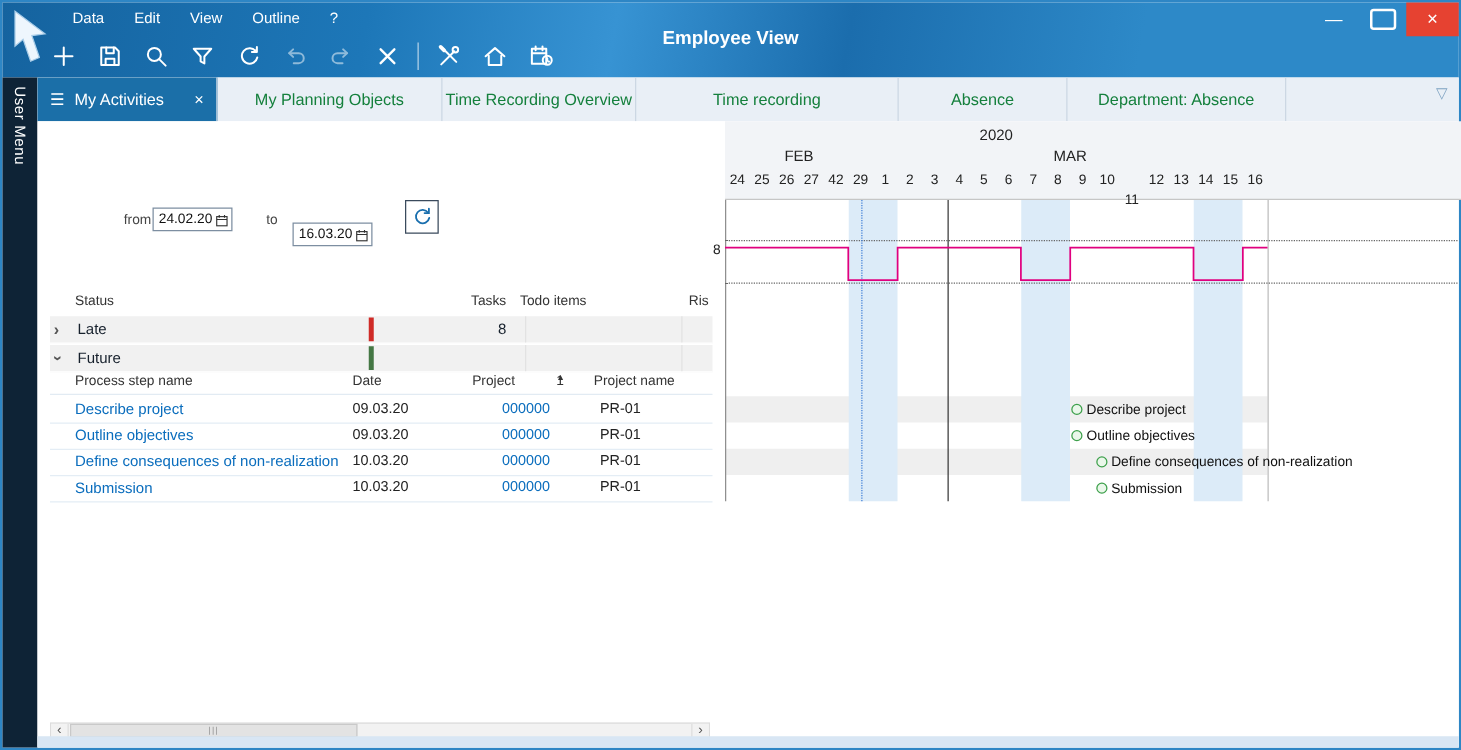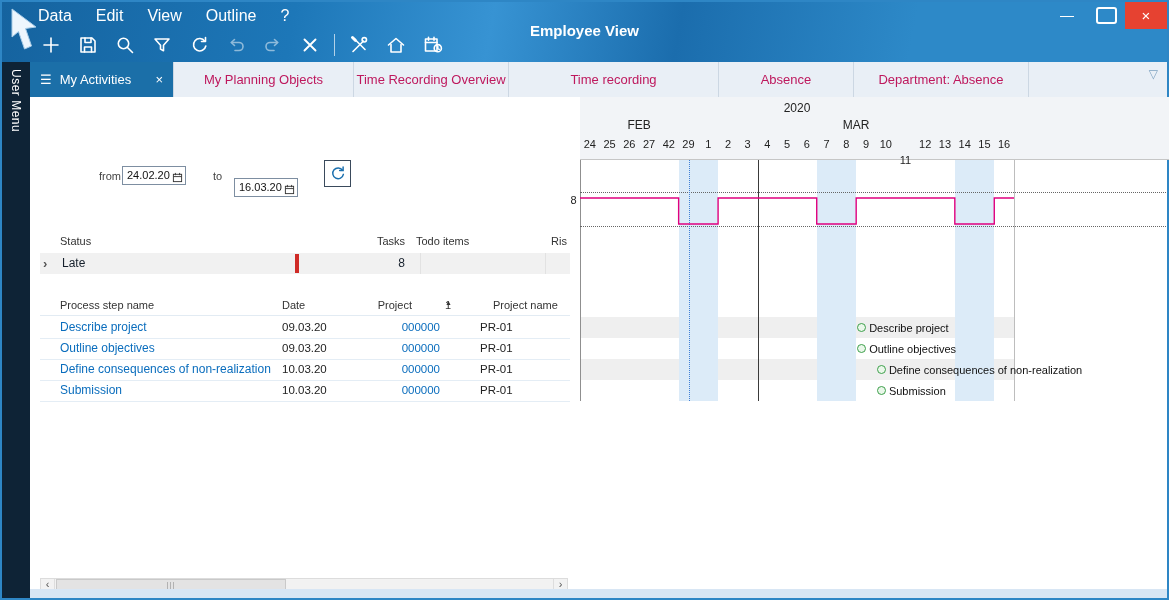--- a/index.html
+++ b/index.html
@@ -3,42 +3,42 @@
 <meta charset="utf-8">
 <style>
   html,body{margin:0;padding:0;background:#c8d4de;}
   body{width:1169px;height:600px;overflow:hidden;font-family:"Liberation Sans",sans-serif;}
   .window{position:absolute;inset:0;border:2px solid #2e86c5;box-sizing:border-box;background:#fff;}
 
   
   .titlebar{position:absolute;top:0;left:0;right:0;height:60px;color:#fff;
     background:linear-gradient(100deg,#15639f 0%,#1d77b8 25%,#3793d3 42%,#1b6dad 58%,#2d89c8 78%,#2d89c8 100%);}
   .logo{position:absolute;left:9px;top:5px;width:28px;height:46px;}
-  .menubar{position:absolute;left:36px;top:5px;display:flex;gap:24px;font-size:16px;}
+  .menubar{position:absolute;left:56px;top:5px;display:flex;gap:24px;font-size:12px;}
   .menu-item{cursor:default;}
   .window-title{position:absolute;left:0;right:0;top:20px;text-align:center;font-size:15px;font-weight:bold;pointer-events:none;}
   .toolbar{position:absolute;left:36px;top:28px;display:flex;align-items:center;gap:11px;height:30px;}
   .tool{width:26px;height:26px;display:flex;align-items:center;justify-content:center;}
   .tool svg{width:22px;height:22px;stroke:#fff;fill:none;stroke-width:1.6;stroke-linecap:round;stroke-linejoin:round;}
   .tool.disabled{opacity:.5;}
   .tool-sep{width:1px;height:22px;background:rgba(255,255,255,.65);}
   .win-controls{position:absolute;top:0;right:0;display:flex;align-items:flex-start;}
   .wc{height:26px;display:flex;align-items:center;justify-content:center;color:#fff;}
   .wc-min{width:40px;font-size:14px;}
   .wc-max{width:38px;}
   .max-box{display:block;width:17px;height:13px;border:2px solid #fff;border-radius:3px;}
   .wc-close{width:42px;height:27px;background:#e64231;font-size:15px;}
 
   
   .side-strip{position:absolute;left:0;top:60px;bottom:0;width:28px;background:#0e2336;display:flex;justify-content:center;}
   .side-strip-label{writing-mode:vertical-rl;color:#fff;font-size:12px;padding-top:7px;letter-spacing:.5px;}
 
   
   .tabbar{position:absolute;left:28px;top:60px;right:0;height:35px;background:#e9eff6;display:flex;}
-  .tab{display:flex;align-items:center;justify-content:center;font-size:13px;color:#be185d;
+  .tab{display:flex;align-items:center;justify-content:center;font-size:13px;color:#15803d;
        border-right:1px solid #ccd7e3;box-sizing:border-box;cursor:default;}
   .tabbar .tab:nth-child(1){width:144px;}
   .tabbar .tab:nth-child(2){width:180px;}
   .tabbar .tab:nth-child(3){width:155px;}
   .tabbar .tab:nth-child(4){width:210px;}
   .tabbar .tab:nth-child(5){width:135px;}
   .tabbar .tab:nth-child(6){width:175px;}
   .tab.active{background:#1b6fa8;color:#fff;justify-content:flex-start;padding:0 10px;gap:8px;}
   .tab.active .tab-close{margin-left:auto;font-size:13px;}
   .tab.active .burger{font-size:13px;}
@@ -75,21 +75,21 @@
   .group-tasks{position:absolute;left:300px;width:65px;text-align:right;top:3px;}
   .col-sep{position:absolute;top:0;bottom:0;width:1px;background:#e2e2e2;}
   .sub-header{position:absolute;top:202px;left:10px;width:530px;height:16px;font-size:11px;color:#333;
     border-bottom:1px solid #e2ebf3;}
   .sub-header span{position:absolute;top:0;}
   .sh-name{left:20px;}
   .sh-date{left:242px;}
   .sh-project{left:310px;width:62px;text-align:right;}
   .sh-sort{left:405px;}
   .sh-sort .arrow{font-size:7px;vertical-align:2px;}
-  .sh-pname{left:453px;}
+  .sh-pname{left:435px;}
   .data-row{position:absolute;left:10px;width:530px;height:21px;border-bottom:1px solid #e4edf5;font-size:12px;}
   .data-row span{position:absolute;top:4px;}
   .cell-name{left:20px;top:3px !important;color:#0a6dbd;cursor:pointer;}
   .cell-date{left:242px;font-size:11.5px;color:#222;}
   .cell-project{left:352px;width:48px;text-align:right;color:#0a6dbd;font-size:11.5px;cursor:pointer;}
   .cell-pname{left:440px;font-size:11.5px;color:#222;}
 
   
   .h-scroll{position:absolute;left:10px;top:481px;width:528px;height:13px;background:#f2f2f2;
     border:1px solid #dcdcdc;box-sizing:border-box;}
@@ -268,20 +268,28 @@
       <span class="h-tasks">Tasks</span>
       <span class="h-todo">Todo items</span>
       <span class="h-ris">Ris</span>
     </div>
 
     <div class="group-row" style="top:156px;">
       <span class="chevron">›</span>
       <span class="group-label">Late</span>
       <span class="group-bar" style="background: rgb(207, 43, 39);"></span>
       <span class="group-tasks">8</span>
+      <span class="col-sep" style="left:380px;"></span>
+      <span class="col-sep" style="left:505px;"></span>
+    </div>
+    <div class="group-row" style="top:179px;">
+      <span class="chevron expanded">›</span>
+      <span class="group-label">Future</span>
+      <span class="group-bar" style="background: rgb(68, 119, 68);"></span>
+      <span class="group-tasks"></span>
       <span class="col-sep" style="left:380px;"></span>
       <span class="col-sep" style="left:505px;"></span>
     </div>
 
     <div class="sub-header">
       <span class="sh-name">Process step name</span>
       <span class="sh-date">Date</span>
       <span class="sh-project">Project</span>
       <span class="sh-sort">
           <span>1</span>

